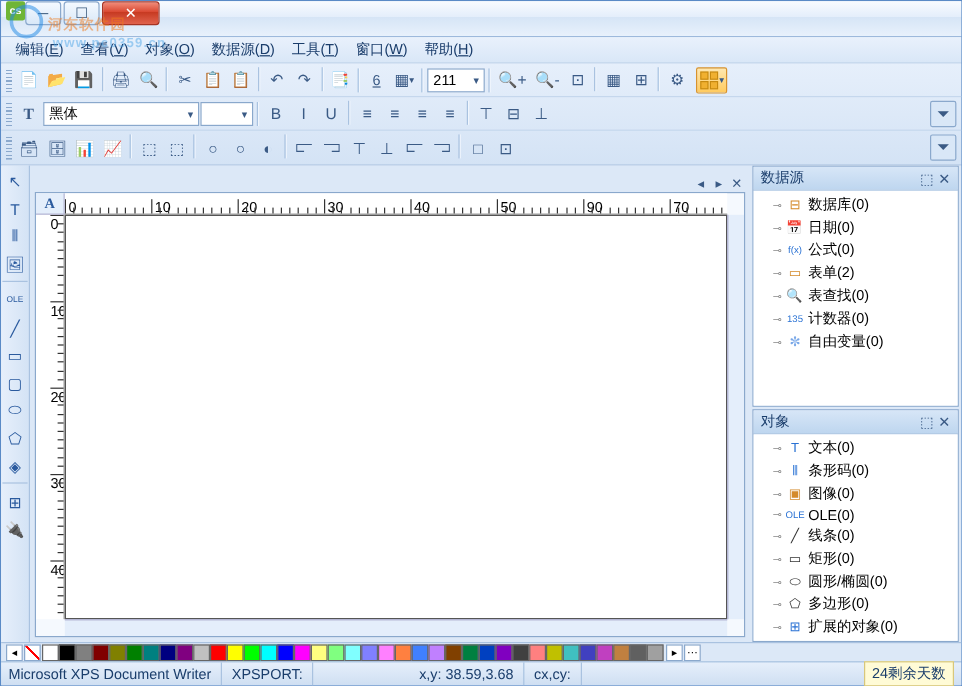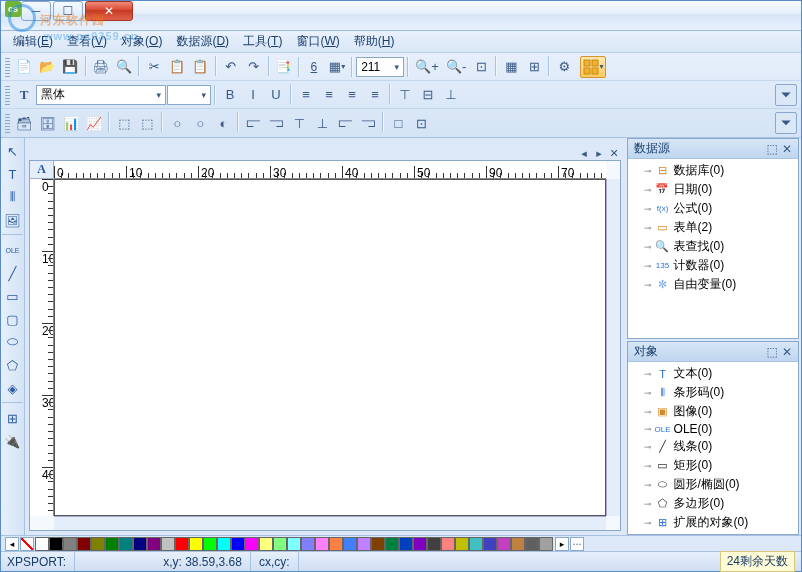--- a/index.html
+++ b/index.html
@@ -511,18 +511,19 @@
         <div class="colsw" style="background: rgb(192, 64, 192);"></div>
         <div class="colsw" style="background: rgb(192, 128, 64);"></div>
         <div class="colsw" style="background: rgb(96, 96, 96);"></div>
         <div class="colsw" style="background: rgb(160, 160, 160);"></div>
       </div>
     <div class="cbbtn" style="margin-left:2px">▸</div>
     <div class="cbbtn">⋯</div>
   </div>
 
   <div class="statusbar">
+    <div class="cell">Microsoft XPS Document Writer</div>
     <div class="cell">XPSPORT:</div>
     <div class="cell" style="margin-left:80px">x,y: 38.59,3.68</div>
     <div class="cell">cx,cy:</div>
     <div class="lic">24剩余天数</div>
   </div>
 </div>
 
 </body></html>

